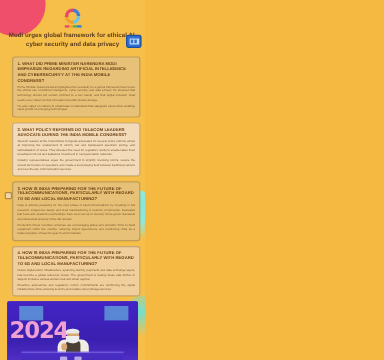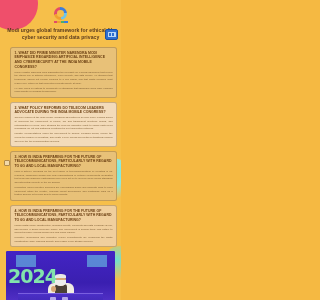--- a/index.html
+++ b/index.html
@@ -82,21 +82,21 @@
 
   
   .photo {
     position:relative; z-index:3; margin:1px 6px 0 6px; height:58px;
     border-radius:1.5px; overflow:hidden; background:#3b22b8;
   }
   .photo .bg  { position:absolute; inset:0;
     background:linear-gradient(180deg,#4324c4 0%,#3a1fb0 55%,#5b37cf 100%); }
   .photo .year {
     position:absolute; left:2px; top:14px; font-size:19px; font-weight:bold;
-    color:#86efac; letter-spacing:-1px; opacity:.95; font-family:"DejaVu Sans", sans-serif;
+    color:#f9a8d4; letter-spacing:-1px; opacity:.95; font-family:"DejaVu Sans", sans-serif;
   }
   .photo .screen-l { position:absolute; left:10px; top:4px; width:20px; height:12px; background:#6fd8ea; opacity:.55; }
   .photo .screen-r { position:absolute; right:8px; top:4px; width:20px; height:12px; background:#6fd8ea; opacity:.55; }
   .photo .podium {
     position:absolute; left:12px; bottom:0; right:12px; height:16px;
     background:linear-gradient(180deg,#4b2fc6 0%,#3d24ad 100%);
     border-top:.5px solid #7a5fe0;
   }
   .photo .emblem1, .photo .emblem2 {
     position:absolute; bottom:4px; width:6px; height:8px; background:#cfc6f2; opacity:.8; border-radius:1px;

